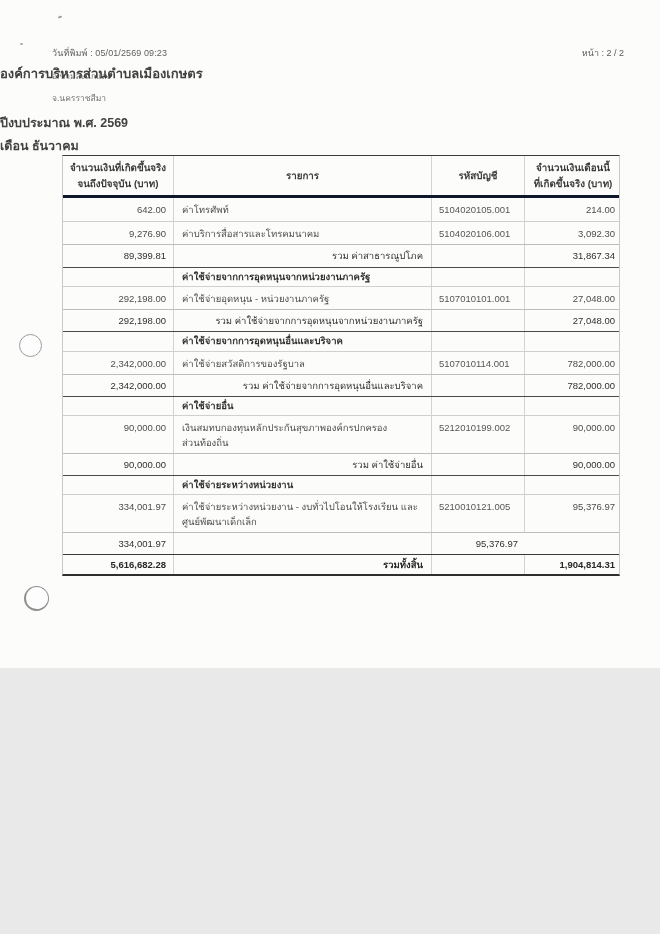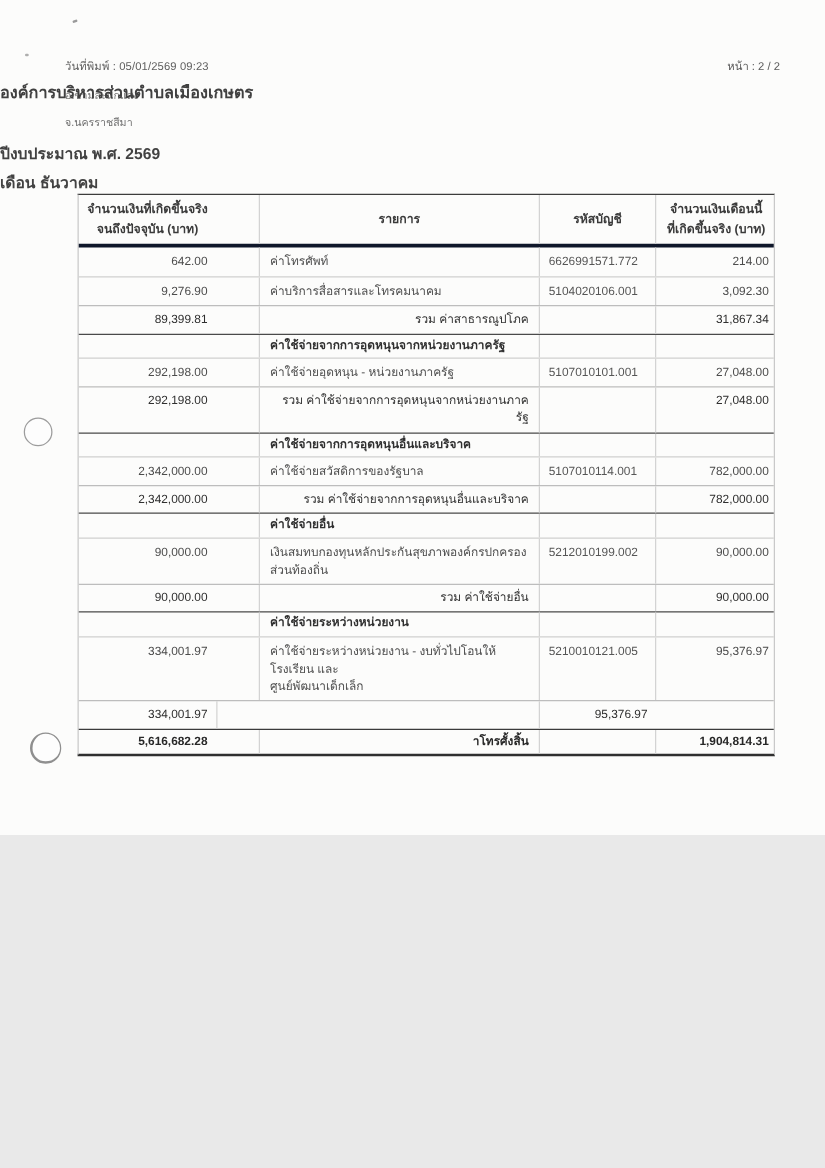--- a/index.html
+++ b/index.html
@@ -38,21 +38,21 @@
   .cell{
     display:flex;align-items:flex-start;
     box-sizing:border-box;
     padding-top:5px;padding-bottom:3px;
     line-height:1.5;
     border-left:1px solid #d3d3d3;
     overflow:hidden;
   }
   .cell:first-child{border-left:none;}
   .c1{justify-content:flex-end;padding-right:7px;color:#4c4c4c;}
-  .c2{padding-left:8px;padding-right:8px;color:#4c4c4c;white-space:pre-line;margin-left:34px;}
+  .c2{padding-left:8px;padding-right:8px;color:#4c4c4c;white-space:pre-line;}
   .c3{padding-left:7px;color:#565656;}
   .c4{justify-content:flex-end;padding-right:6px;color:#4c4c4c;}
   .row-header{min-height:42px;border-bottom:3px solid #0f172a;}
   .row-header .cell{
     align-items:center;justify-content:center;text-align:center;
     font-weight:bold;font-size:9.8px;color:#3a3a3a;
     white-space:pre-line;line-height:1.55;padding:4px 2px;
   }
   .row-item{min-height:23px;border-top:1px solid #d0d0d0;}
   .row-item:first-of-type{border-top:none;}
@@ -106,21 +106,21 @@
 จนถึงปัจจุบัน (บาท)</div>
       <div class="cell c2">รายการ</div>
       <div class="cell c3">รหัสบัญชี</div>
       <div class="cell c4">จำนวนเงินเดือนนี้
 ที่เกิดขึ้นจริง (บาท)</div>
     </div>
     <div>
         <div class="trow row-item">
           <div class="cell c1">642.00</div>
           <div class="cell c2">ค่าโทรศัพท์</div>
-          <div class="cell c3">6626991571.772</div>
+          <div class="cell c3">5104020105.001</div>
           <div class="cell c4">214.00</div>
         </div>
         <div class="trow row-item">
           <div class="cell c1">9,276.90</div>
           <div class="cell c2">ค่าบริการสื่อสารและโทรคมนาคม</div>
           <div class="cell c3">5104020106.001</div>
           <div class="cell c4">3,092.30</div>
         </div>
         <div class="trow row-total">
           <div class="cell c1">89,399.81</div>
@@ -196,21 +196,21 @@
           <div class="cell c3">5210010121.005</div>
           <div class="cell c4">95,376.97</div>
         </div>
         <div class="trow row-total">
           <div class="cell c1">334,001.97</div>
           <div class="cell c3"></div>
           <div class="cell c4">95,376.97</div>
         </div>
         <div class="trow row-grand">
           <div class="cell c1">5,616,682.28</div>
-          <div class="cell c2">าโทรศั้งสิ้น</div>
+          <div class="cell c2">รวมทั้งสิ้น</div>
           <div class="cell c3"></div>
           <div class="cell c4">1,904,814.31</div>
         </div>
       </div>
   </div>
 
   <span class="punch-hole hole-1"></span>
   <span class="punch-hole hole-2"></span>
 
   <div class="scan-line"></div>

